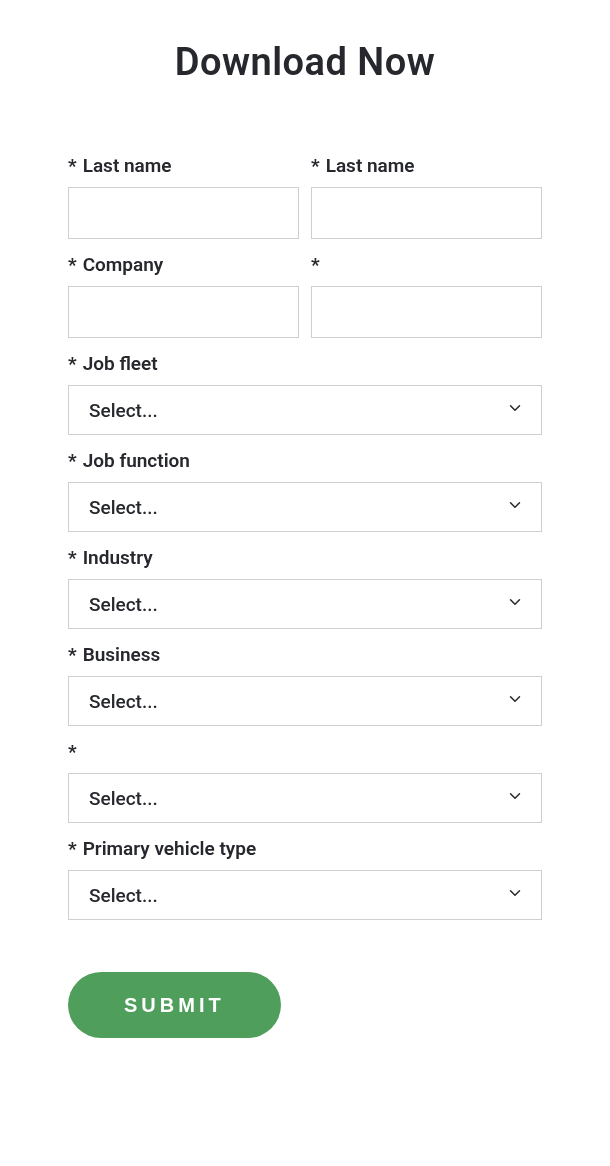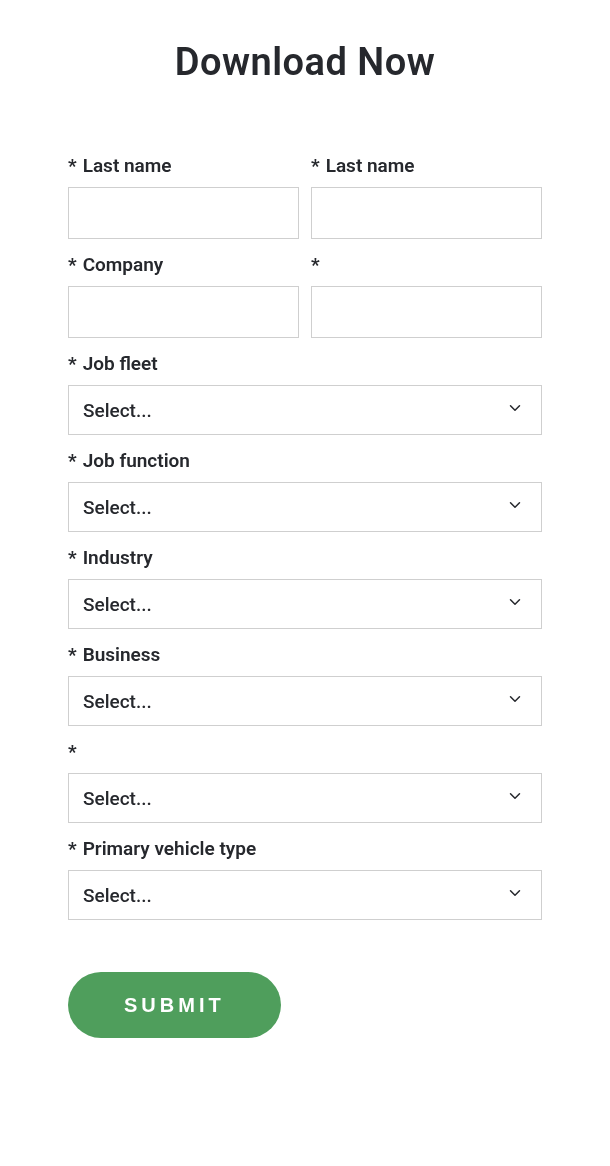--- a/index.html
+++ b/index.html
@@ -58,21 +58,21 @@
   .select-wrap {
     position: relative;
   }
   .select {
     width: 100%;
     height: 50px;
     border: 1px solid #cfcfcf;
     background: #fff;
     display: flex;
     align-items: center;
-    padding: 0 14px;
+    padding: 0 20px;
     cursor: pointer;
     user-select: none;
   }
   .select-text {
     font-size: 19px;
     color: #26282d;
     font-weight: 500;
   }
   .chevron {
     position: absolute;

